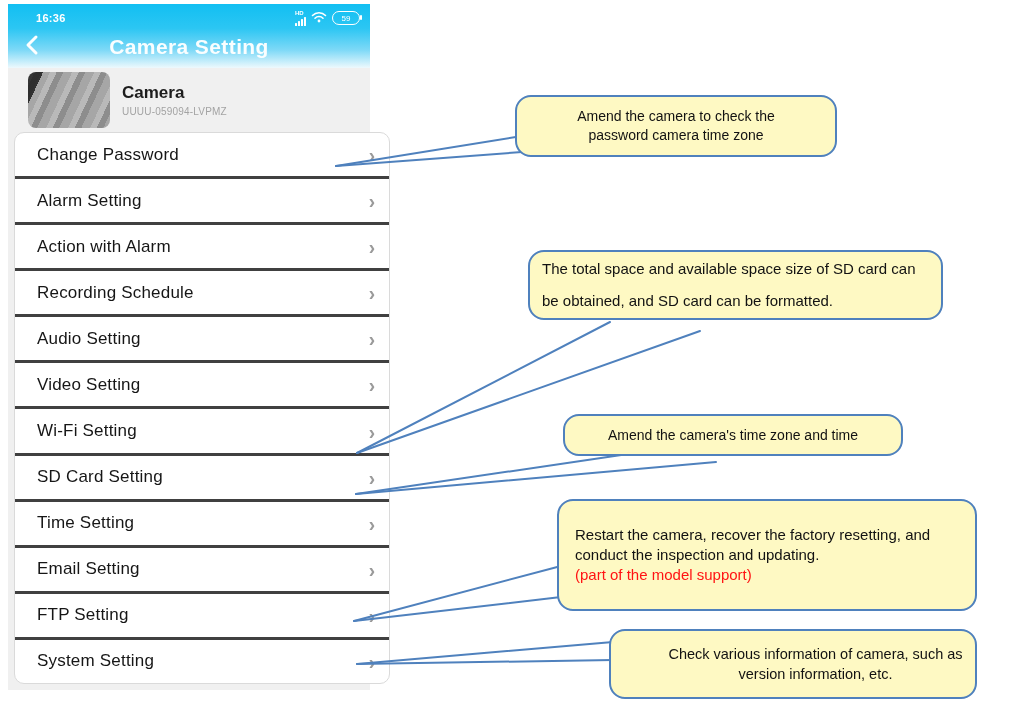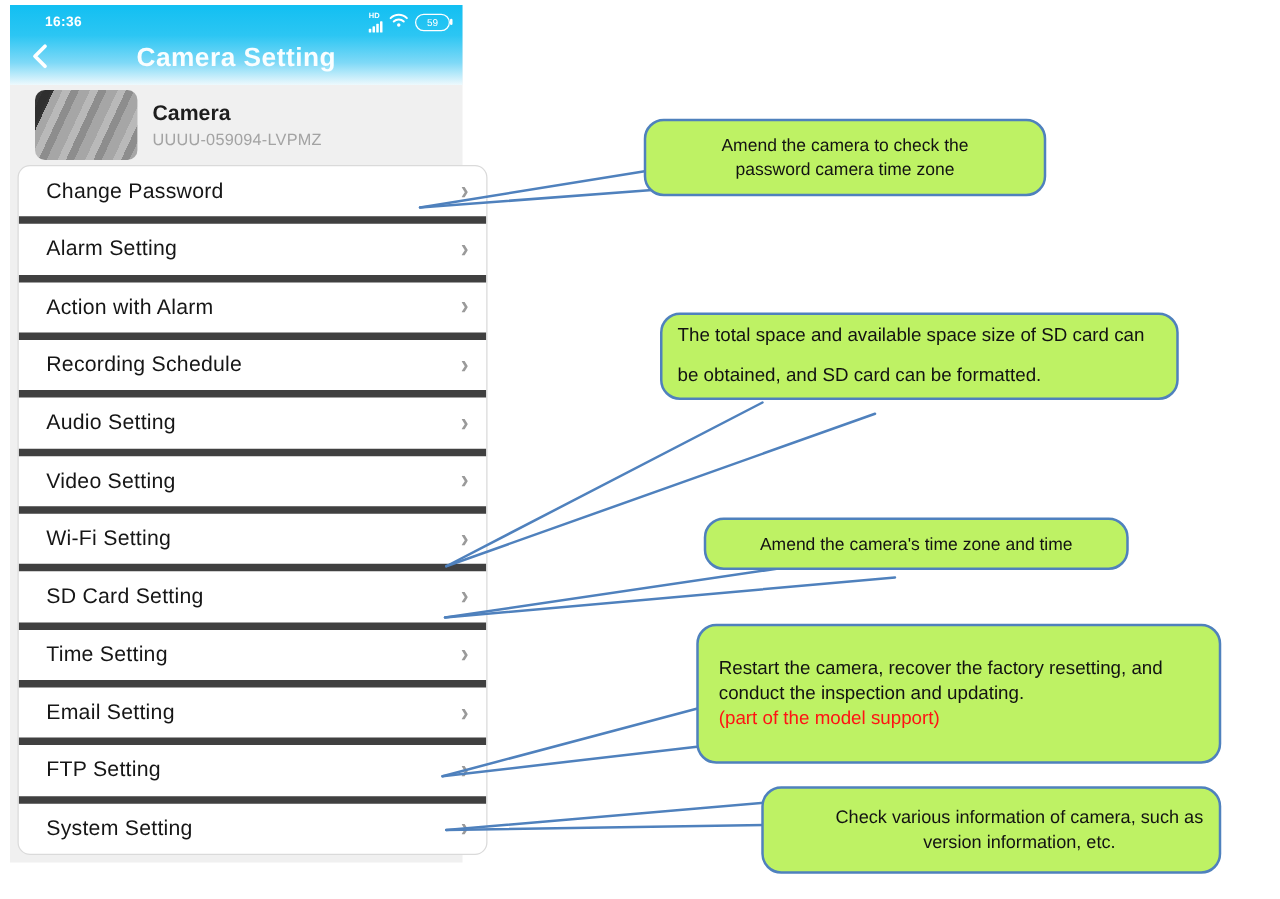--- a/index.html
+++ b/index.html
@@ -43,38 +43,38 @@
   .cam-row{position:absolute;left:0;top:64px;width:100%;height:64px;display:flex;align-items:center;}
   .thumb{
     width:82px;height:56px;margin-left:20px;border-radius:8px;overflow:hidden;flex:none;
     background:
       linear-gradient(115deg, rgba(30,30,30,.85) 0 14%, transparent 14%),
       repeating-linear-gradient(115deg,#b9b9b9 0 6px,#8d8d8d 6px 12px,#a6a6a6 12px 20px),
       #909090;
   }
   .cam-meta{margin-left:12px;display:flex;flex-direction:column;gap:3px;}
   .cam-name{font-size:17px;font-weight:bold;color:#1d1d1d;}
-  .cam-id{font-size:13px;color:#a3a3a3;letter-spacing:.2px;}
+  .cam-id{font-size:10px;color:#a3a3a3;letter-spacing:.2px;}
   
   .card{
     position:absolute;left:6px;top:128px;width:376px;height:552px;
     background:#fff;border:1px solid #dadada;border-radius:10px;
     display:flex;flex-direction:column;box-sizing:border-box;overflow:hidden;
   }
   .row{
     flex:1;display:flex;align-items:center;
-    padding:0 14px 0 22px;border-bottom:6px solid #404040;cursor:pointer;
+    padding:0 14px 0 22px;border-bottom:3px solid #404040;cursor:pointer;
   }
   .row:last-child{border-bottom:none;}
   .row .lbl{font-size:17px;color:#161616;letter-spacing:.2px;}
   .row .chev{margin-left:auto;color:#9a9a9a;font-size:19px;line-height:1;font-weight:bold;transform:scaleY(1.1);}
   
   .lines{position:absolute;left:0;top:0;z-index:2;pointer-events:none;}
   .callout{
-    position:absolute;z-index:3;background:#bef264;
+    position:absolute;z-index:3;background:#fef9c3;
     border:2px solid #4f81bd;border-radius:16px;box-sizing:border-box;
     display:flex;align-items:center;justify-content:center;
     color:#121212;
   }
   .c-center{text-align:center;}
   .callout .inner{display:block;}
   .c1{left:515px;top:95px;width:322px;height:62px;font-size:14px;}
   .c1 .inner{max-width:232px;line-height:1.35;}
   .c2{left:528px;top:250px;width:415px;height:70px;font-size:15px;justify-content:flex-start;}
   .c2 .inner{padding:0 12px;line-height:32px;}

